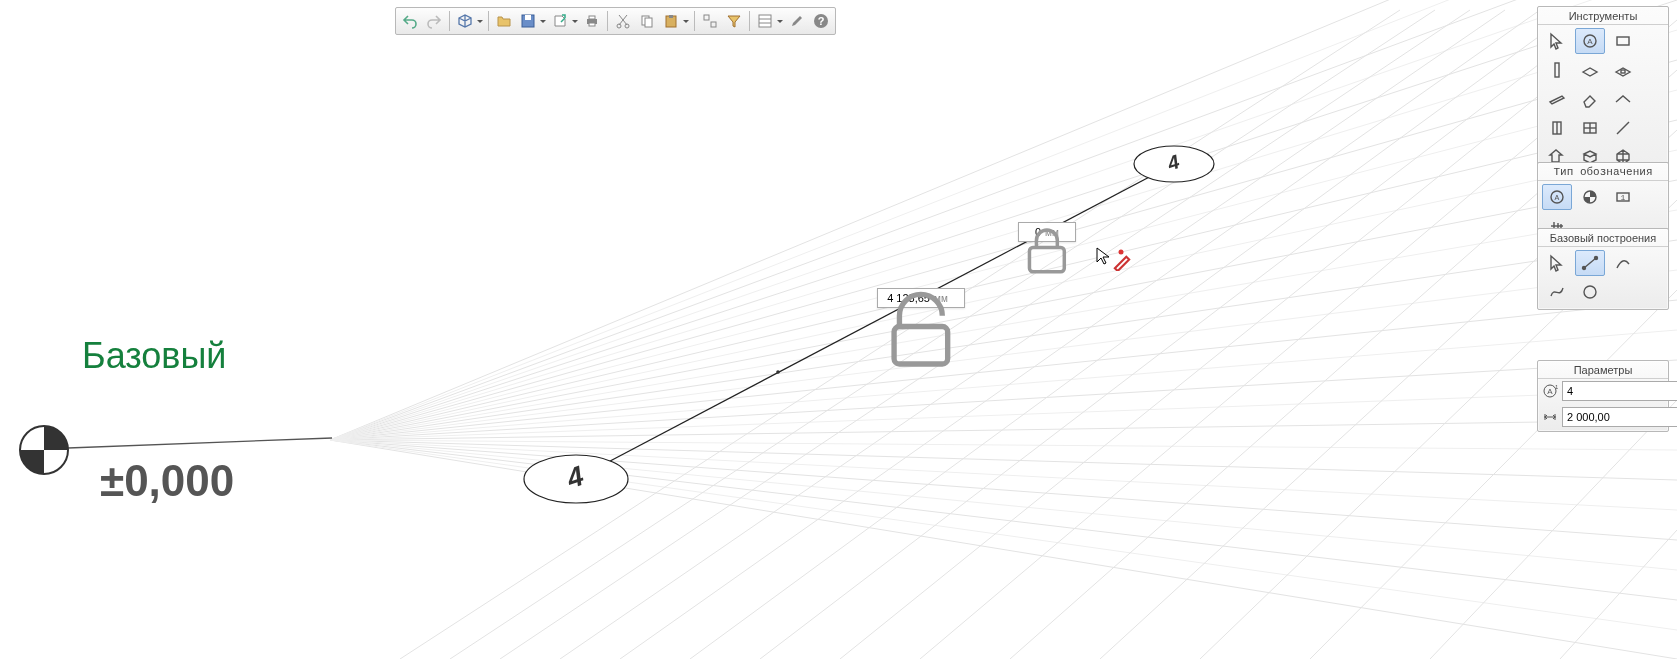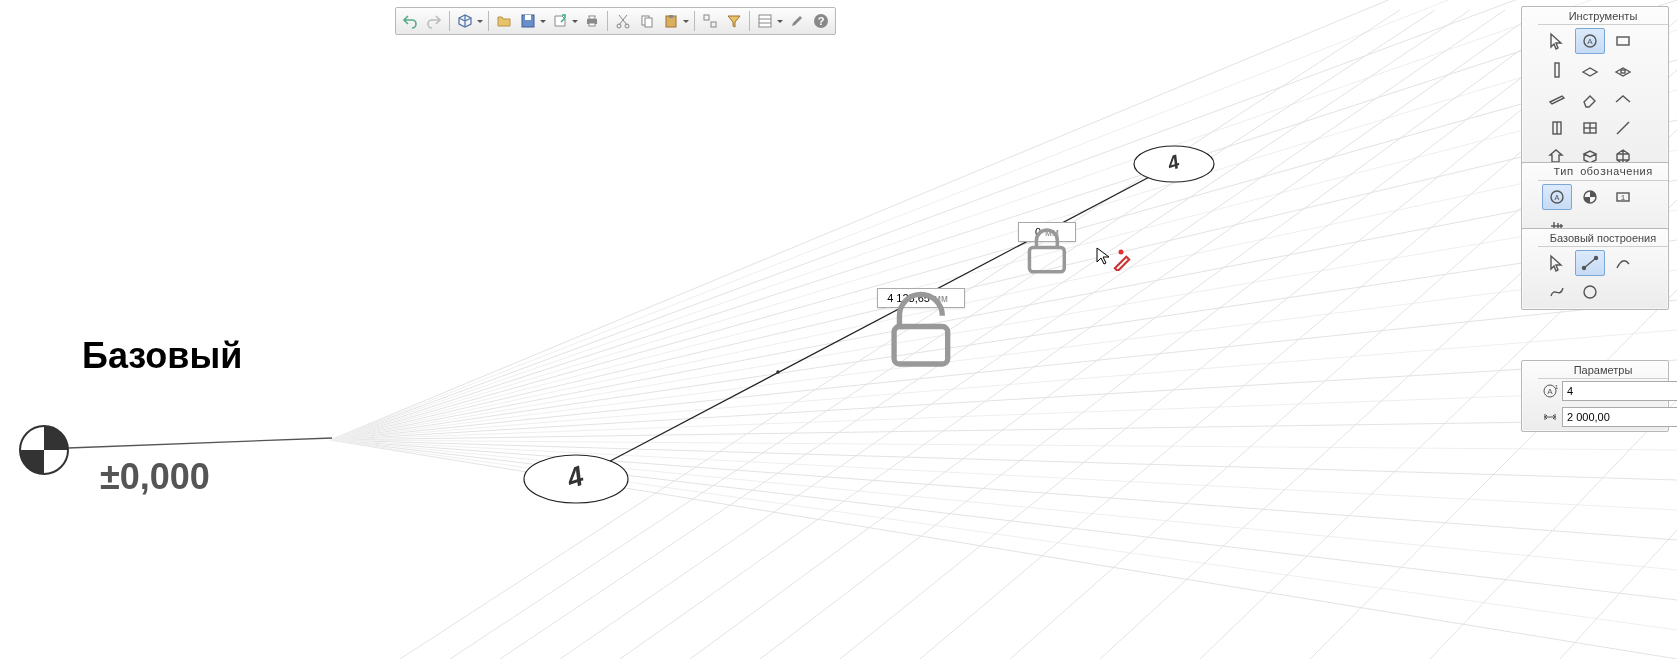--- a/index.html
+++ b/index.html
@@ -72,21 +72,20 @@
 
   
   .panel {
     position: absolute;
     right: 8px;
     width: 130px;
     border: 1px solid #b8b8b8;
     background: linear-gradient(#fcfcfc, #ececec);
     border-radius: 2px;
     box-shadow: 0 0 0 1px rgba(255,255,255,.5) inset;
-    padding-left: 16px;
   }
   .panel-title {
     text-align: center;
     font-size: 11px;
     color: #444;
     padding: 3px 0 2px;
     border-bottom: 1px solid #cfcfcf;
   }
   .tool-grid {
     display: flex;
@@ -153,32 +152,32 @@
     background: transparent;
   }
   .dim-box .unit { font-size: 10px; color: #888; margin: 0 2px; }
   .dim-box .lock { width: 12px; height: 12px; color: #999; }
 
   
   .base-label {
     position: absolute;
     left: 82px;
     top: 334px;
-    color: #000000;
+    color: #15803d;
     font-family: Arial, sans-serif;
-    font-weight: 700;
+    font-weight: 400;
     font-size: 36px;
     line-height: 1.2;
   }
   .base-elev {
     position: absolute;
     left: 100px;
     top: 456px;
     font-weight: 700;
-    font-size: 36px;
+    font-size: 44px;
     color: #555;
   }
 
   
   .cursor {
     position: absolute;
     width: 20px;
     height: 20px;
     pointer-events: none;
   }

